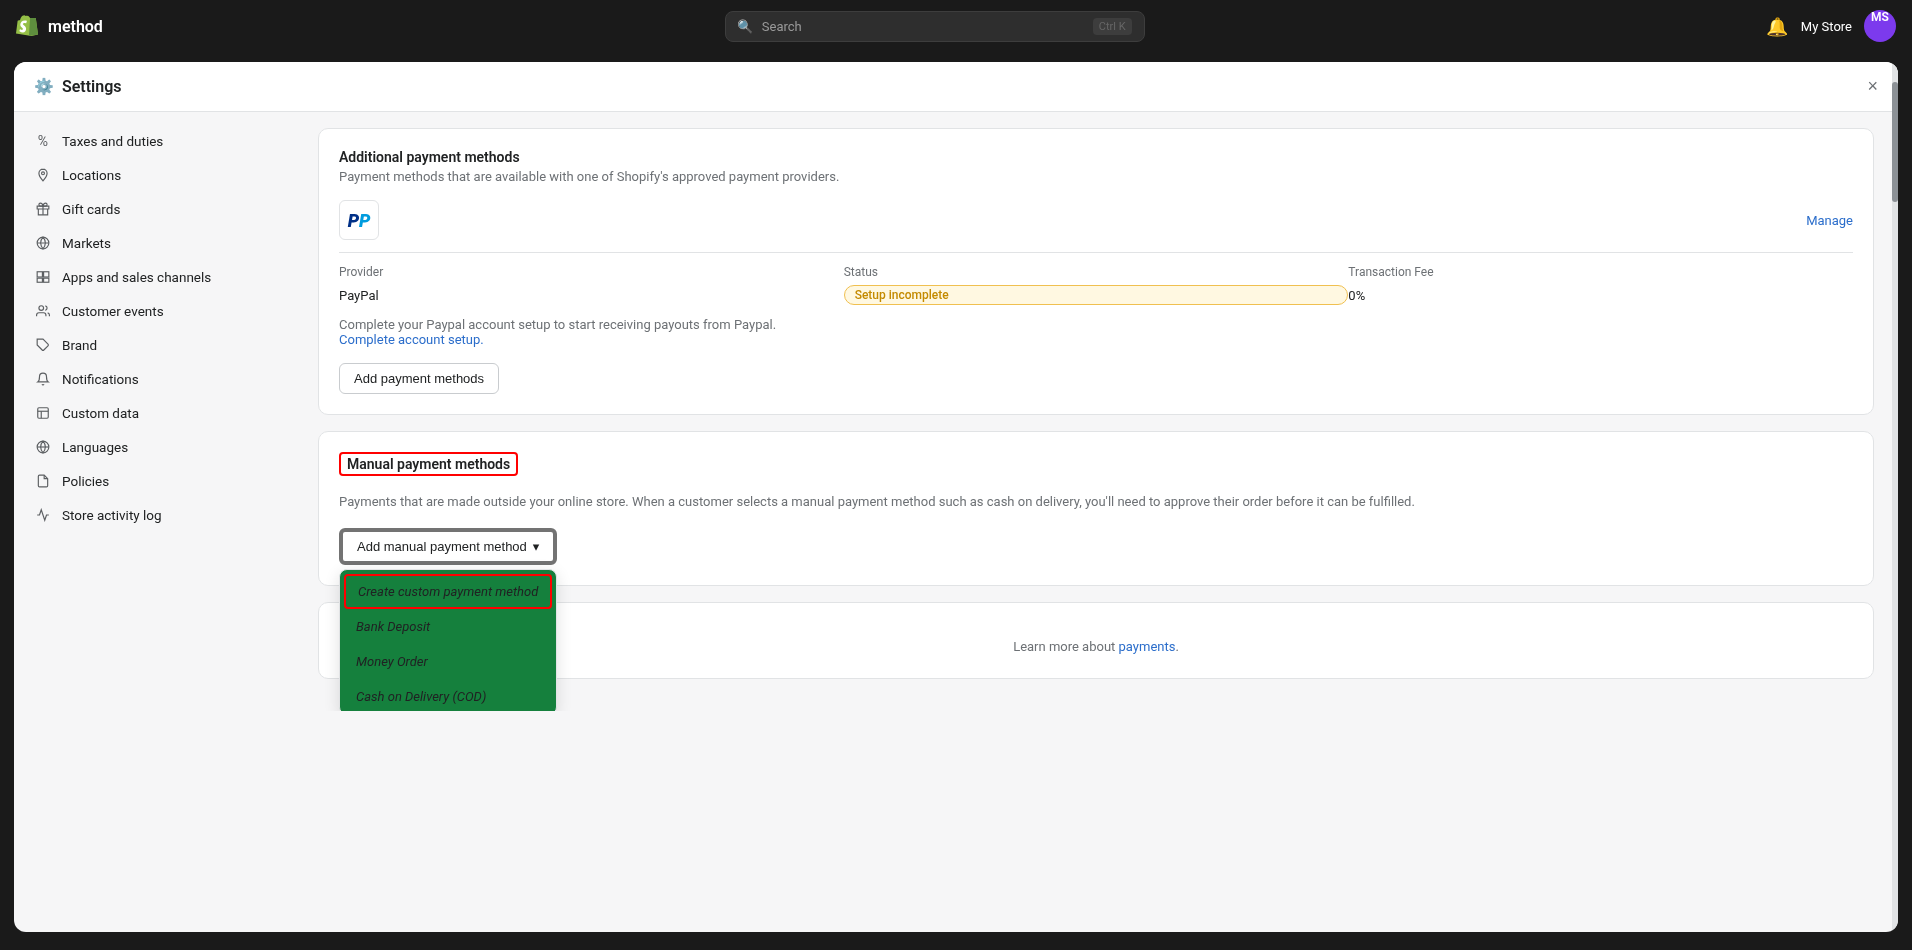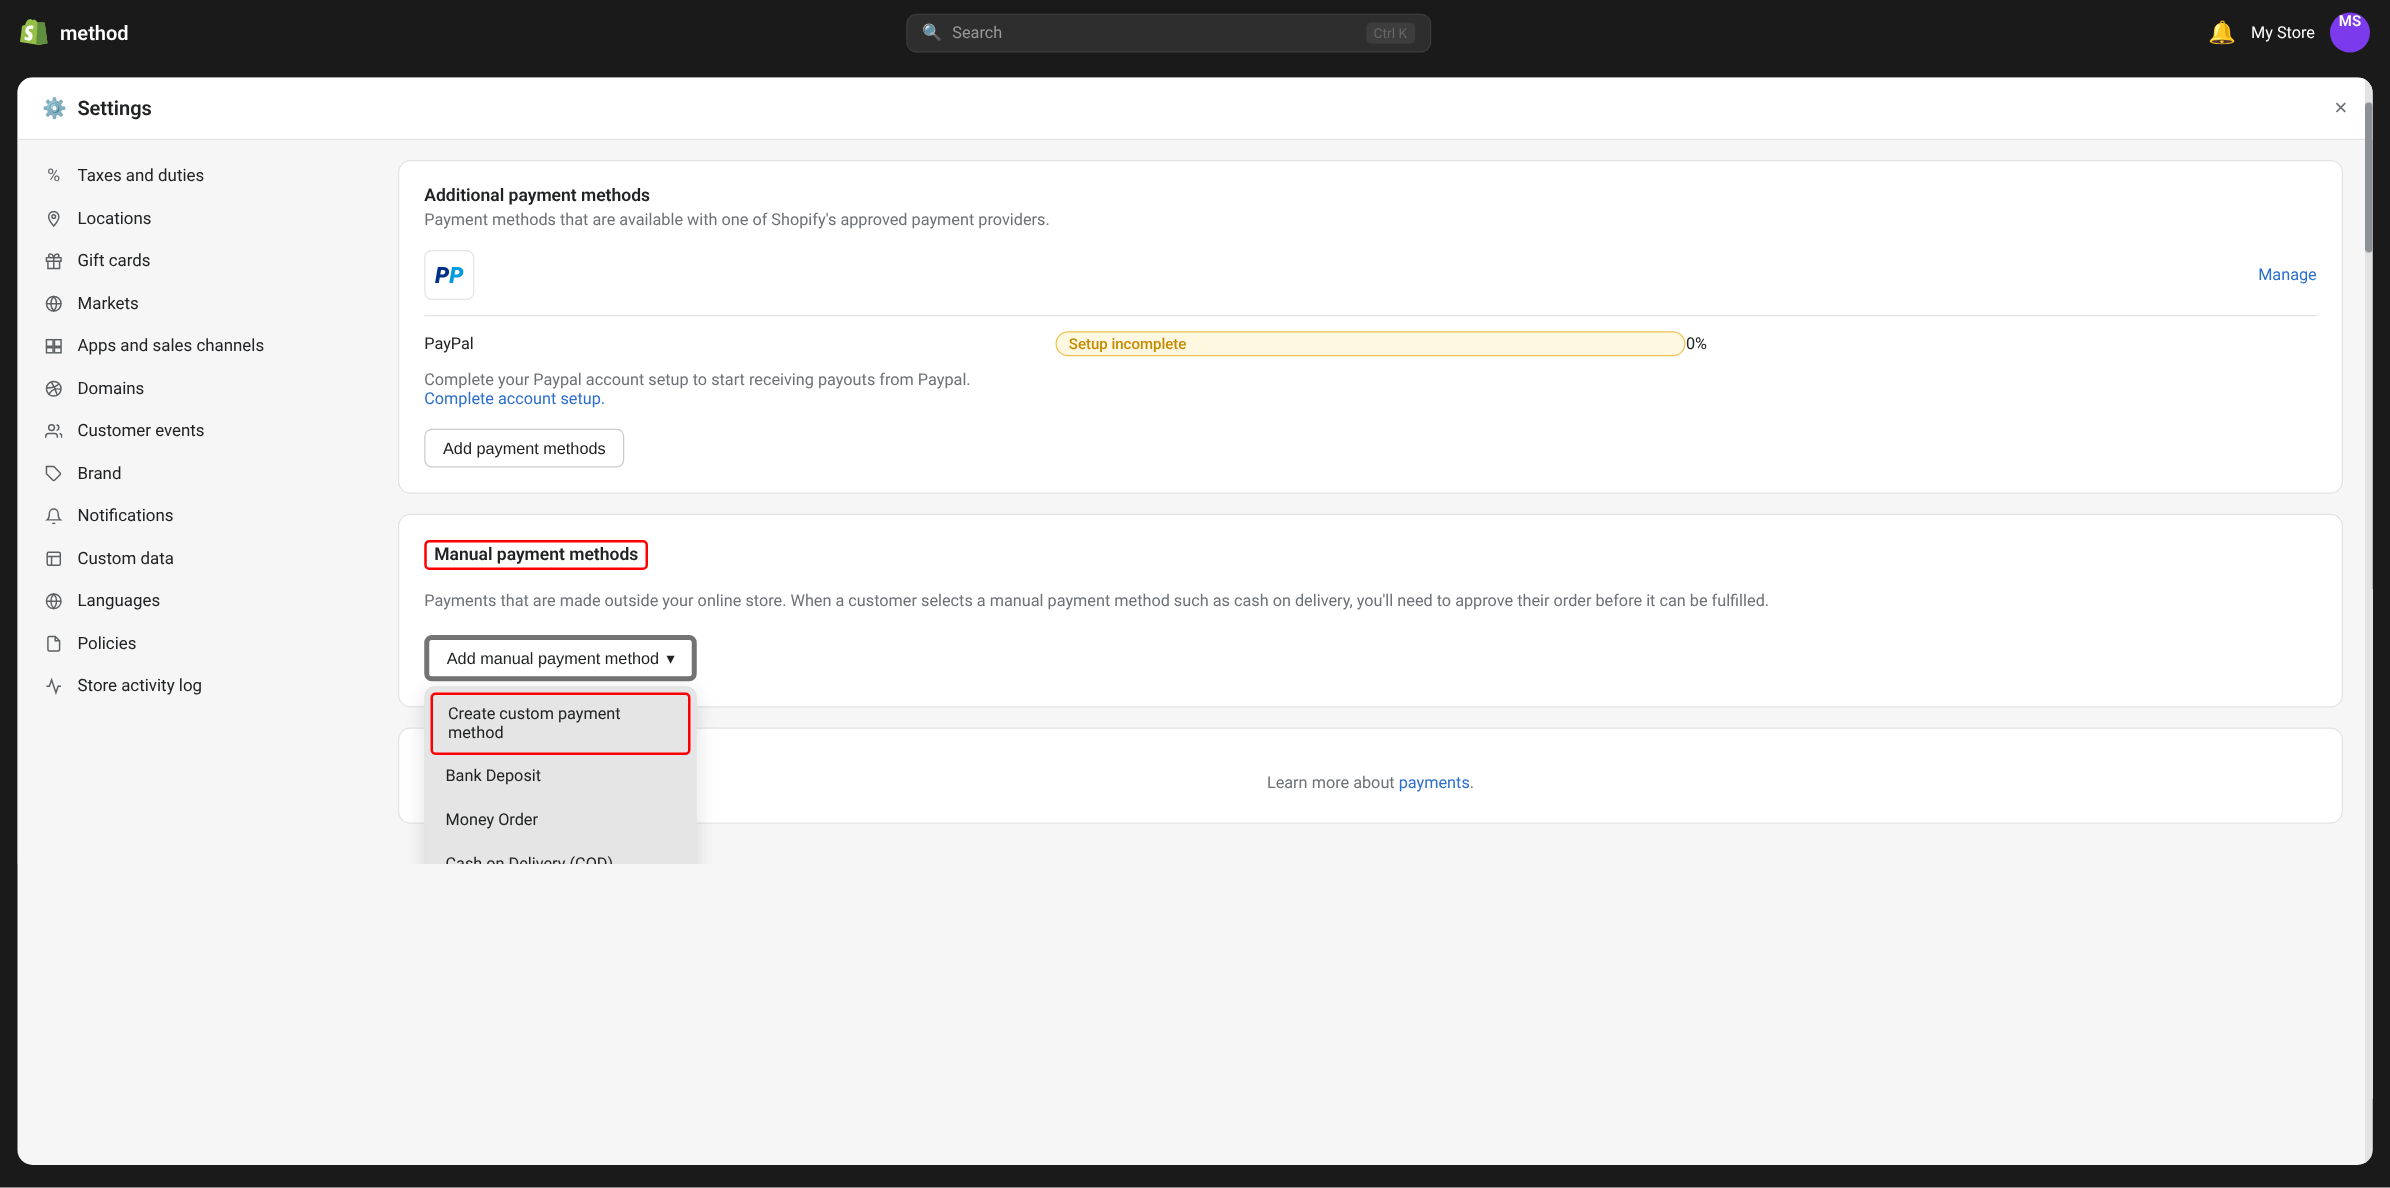--- a/index.html
+++ b/index.html
@@ -279,27 +279,28 @@
       display: flex;
       align-items: center;
       gap: 6px;
     }
 
     
     .dropdown-menu {
       position: absolute;
       top: calc(100% + 4px);
       left: 0;
-      background: #e5e5e5;
+      background: #15803d;
       border: 1px solid #e1e3e5;
       border-radius: 8px;
       box-shadow: 0 4px 16px rgba(0,0,0,0.12);
       min-width: 200px;
       z-index: 100;
       overflow: hidden;
+      font-style: italic;
     }
     .dropdown-item {
       padding: 10px 16px;
       font-size: 13px;
       cursor: pointer;
       color: #202223;
     }
     .dropdown-item.highlighted {
       border: 2px solid red;
       border-radius: 4px;
@@ -419,29 +420,20 @@
               <rect x="13" y="3" width="9" height="9"></rect>
               <rect x="13" y="14" width="9" height="7"></rect>
               <rect x="2" y="14" width="9" height="7"></rect>
             </svg>
         </span>
         <span>Apps and sales channels</span>
       </div>
       <div class="sidebar-item">
         <span class="icon">
           <svg width="14" height="14" viewBox="0 0 24 24" fill="none" stroke="currentColor" stroke-width="2">
-              <circle cx="12" cy="12" r="10"></circle>
-              <path d="M8.56 2.75c4.37 6.03 6.02 9.42 8.03 17.72m2.54-15.38c-3.72 4.35-8.94 5.66-16.88 5.85m19.5 1.9c-3.5-.93-6.63-.82-8.94 0-2.58.92-5.01 2.86-7.44 6.32"></path>
-            </svg>
-        </span>
-        <span>Domains</span>
-      </div>
-      <div class="sidebar-item">
-        <span class="icon">
-          <svg width="14" height="14" viewBox="0 0 24 24" fill="none" stroke="currentColor" stroke-width="2">
               <path d="M17 21v-2a4 4 0 0 0-4-4H5a4 4 0 0 0-4 4v2"></path>
               <circle cx="9" cy="7" r="4"></circle>
               <path d="M23 21v-2a4 4 0 0 0-3-3.87"></path>
               <path d="M16 3.13a4 4 0 0 1 0 7.75"></path>
             </svg>
         </span>
         <span>Customer events</span>
       </div>
       <div class="sidebar-item">
         <span class="icon">
@@ -508,20 +500,25 @@
 
         <div class="paypal-row">
           <div class="paypal-logo">
             <span style="color:#003087; font-style:italic; font-weight:900; font-size:18px;">P</span>
               <span style="color:#009cde; font-style:italic; font-weight:900; font-size:18px;">P</span>
           </div>
           <a class="manage-link">Manage</a>
         </div>
 
         <div class="provider-table">
+          <div class="provider-table-headers">
+            <span>Provider</span>
+            <span>Status</span>
+            <span>Transaction Fee</span>
+          </div>
           <div class="provider-table-values">
             <span>PayPal</span>
             <span class="status-badge">Setup incomplete</span>
             <span>0%</span>
           </div>
         </div>
 
         <div class="paypal-note">
           <span>Complete your Paypal account setup to start receiving payouts from Paypal.</span><br>
           <a href="#">Complete account setup.</a>

